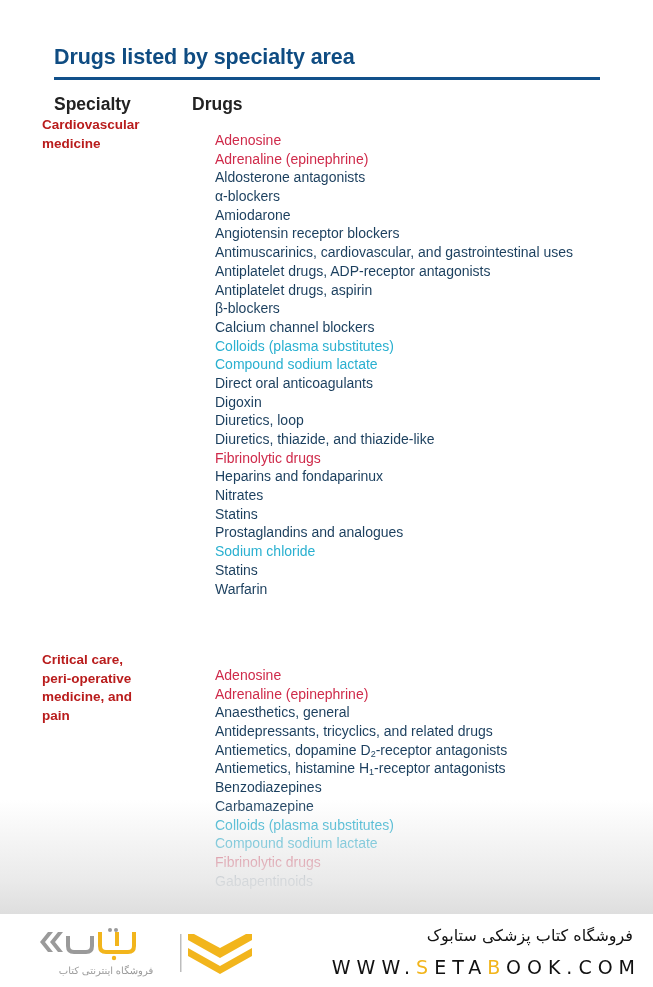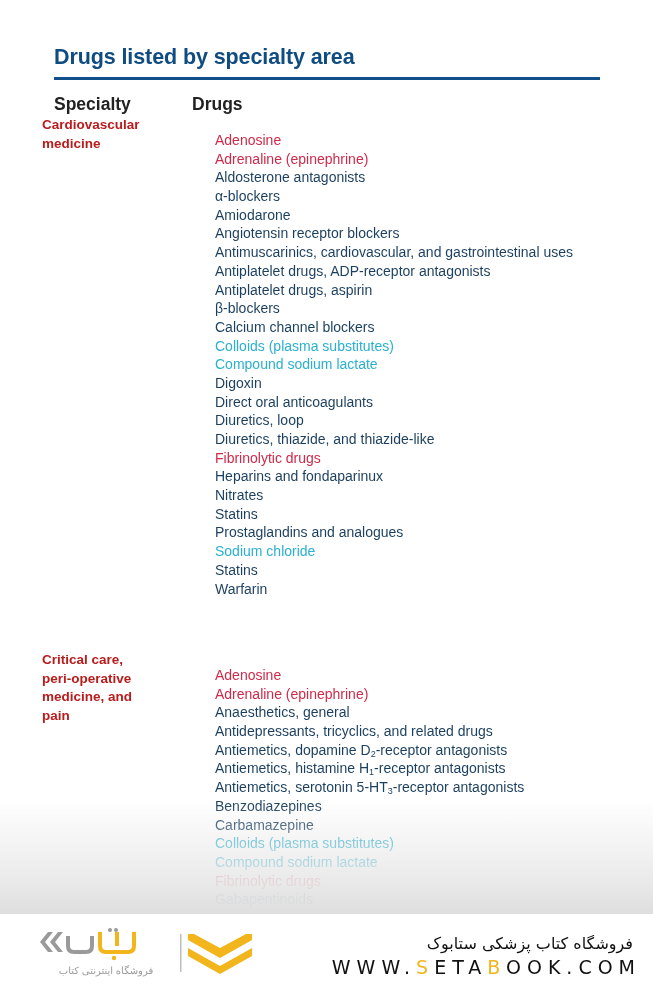--- a/index.html
+++ b/index.html
@@ -19,21 +19,21 @@
   .spec { position: absolute; left: 42px; width: 130px; font-size: 13.5px; font-weight: bold;
           color: #b91c1c; line-height: 18.7px; }
   .spec span { display: block; }
   .drugs { position: absolute; left: 200px; margin: 15px; padding: 0; list-style: none; }
   .drugs li { font-size: 14px; line-height: 18.7px; height: 18.7px; white-space: nowrap; color: #1b3f5e; }
   .drugs li.red { color: #cf2a4a; }
   .drugs li.cyan { color: #2ab0d0; }
   .drugs sub { font-size: 9px; vertical-align: -2px; }
   .footer { position: absolute; left: 0; top: 914px; width: 653px; height: 73px; background: #fff; }
   .logo { position: absolute; left: 36px; top: 14px; width: 220px; height: 52px; }
-  .shop-fa { position: absolute; right: 20px; top: 20px; font-size: 16px; color: #111; direction: rtl;
+  .shop-fa { position: absolute; right: 20px; top: 12px; font-size: 16px; color: #111; direction: rtl;
              font-family: "DejaVu Sans", sans-serif; }
   .url { position: absolute; right: 12px; top: 42px; font-size: 19px; letter-spacing: 6px; color: #111;
          font-family: "DejaVu Sans", sans-serif; }
   .url .y { color: #f2b51c; }
 </style>
 </head>
 <body>
 
 <div class="page">
   <h1 class="title">Drugs listed by specialty area</h1>
@@ -54,22 +54,22 @@
         <li class=""><span>α-blockers</span></li>
         <li class=""><span>Amiodarone</span></li>
         <li class=""><span>Angiotensin receptor blockers</span></li>
         <li class=""><span>Antimuscarinics, cardiovascular, and gastrointestinal uses</span></li>
         <li class=""><span>Antiplatelet drugs, ADP-receptor antagonists</span></li>
         <li class=""><span>Antiplatelet drugs, aspirin</span></li>
         <li class=""><span>β-blockers</span></li>
         <li class=""><span>Calcium channel blockers</span></li>
         <li class="cyan"><span>Colloids (plasma substitutes)</span></li>
         <li class="cyan"><span>Compound sodium lactate</span></li>
+        <li class=""><span>Direct oral anticoagulants</span></li>
         <li class=""><span>Digoxin</span></li>
-        <li class=""><span>Direct oral anticoagulants</span></li>
         <li class=""><span>Diuretics, loop</span></li>
         <li class=""><span>Diuretics, thiazide, and thiazide-like</span></li>
         <li class="red"><span>Fibrinolytic drugs</span></li>
         <li class=""><span>Heparins and fondaparinux</span></li>
         <li class=""><span>Nitrates</span></li>
         <li class=""><span>Statins</span></li>
         <li class=""><span>Prostaglandins and analogues</span></li>
         <li class="cyan"><span>Sodium chloride</span></li>
         <li class=""><span>Statins</span></li>
         <li class=""><span>Warfarin</span></li>
@@ -83,21 +83,20 @@
         <span>medicine, and</span>
         <span>pain</span>
       </div>
     <ul class="drugs">
         <li class="red"><span>Adenosine</span></li>
         <li class="red"><span>Adrenaline (epinephrine)</span></li>
         <li class=""><span>Anaesthetics, general</span></li>
         <li class=""><span>Antidepressants, tricyclics, and related drugs</span></li>
         <li class=""><span>Antiemetics, dopamine D</span><sub>2</sub><span>-receptor antagonists</span></li>
         <li class=""><span>Antiemetics, histamine H</span><sub>1</sub><span>-receptor antagonists</span></li>
-        <li class=""><span>Antiemetics, serotonin 5-HT</span><sub>3</sub><span>-receptor antagonists</span></li>
         <li class=""><span>Benzodiazepines</span></li>
         <li class=""><span>Carbamazepine</span></li>
         <li class="cyan"><span>Colloids (plasma substitutes)</span></li>
         <li class="cyan"><span>Compound sodium lactate</span></li>
         <li class="red"><span>Fibrinolytic drugs</span></li>
         <li class=""><span>Gabapentinoids</span></li>
       </ul>
   </div>
 
   <div class="fade"></div>

